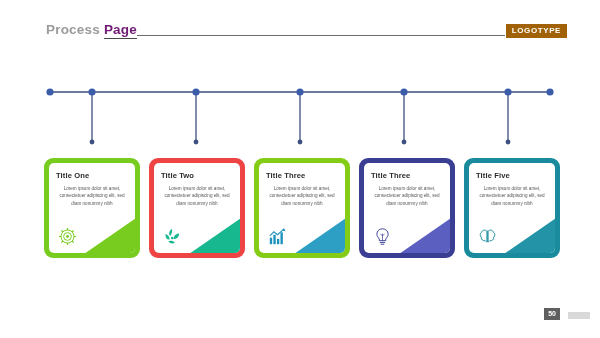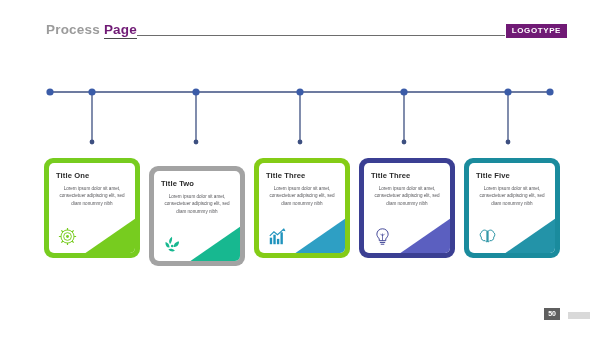--- a/index.html
+++ b/index.html
@@ -38,21 +38,21 @@
   }
   #header-rule {
     position: absolute;
     left: 137px; top: 35px;
     width: 368px; height: 1px;
     background: #6d6d6d;
   }
   #logotype {
     position: absolute;
     right: 33px; top: 24px;
-    background: #701a75;
+    background: #a16207;
     color: #ffffff;
     font-size: 8px;
     font-weight: bold;
     letter-spacing: 0.6px;
     padding: 2.5px 6px 3px 6px;
     line-height: 1;
     white-space: nowrap;
     margin-left: 9px;
   }
 
@@ -214,21 +214,21 @@
         </svg>
       </div>
       <div class="fold">
         <svg viewBox="0 0 62 44" preserveAspectRatio="none">
           <polygon points="62,44 10,44 62,8" fill="#77cc1f"></polygon>
         </svg>
       </div>
     </div>
   </div>
 
-  <div class="card" style="background: #a3a3a3; margin-top: 8px;">
+  <div class="card" style="background: #ef4444;">
     <div class="card-inner">
       <div class="card-title">Title Two</div>
       <div class="card-body">Lorem ipsum dolor sit amet, consectetuer adipiscing elit, sed diam nonummy nibh</div>
       <div class="card-icon">
         <svg viewBox="0 0 32 32" fill="#17b890">
           <path d="M15 3 C10 7 9 12 12 15 C15 12 16 7 15 3 Z"></path>
           <path d="M4 12 C4 18 7 22 11 21 C11 16 8 12 4 12 Z"></path>
           <path d="M27 11 C22 11 18 15 18 20 C23 21 27 17 27 11 Z"></path>
           <path d="M9 24 C12 28 17 29 20 26 C17 23 12 22 9 24 Z"></path>
           <circle cx="15.5" cy="18.5" r="2.2"></circle>

